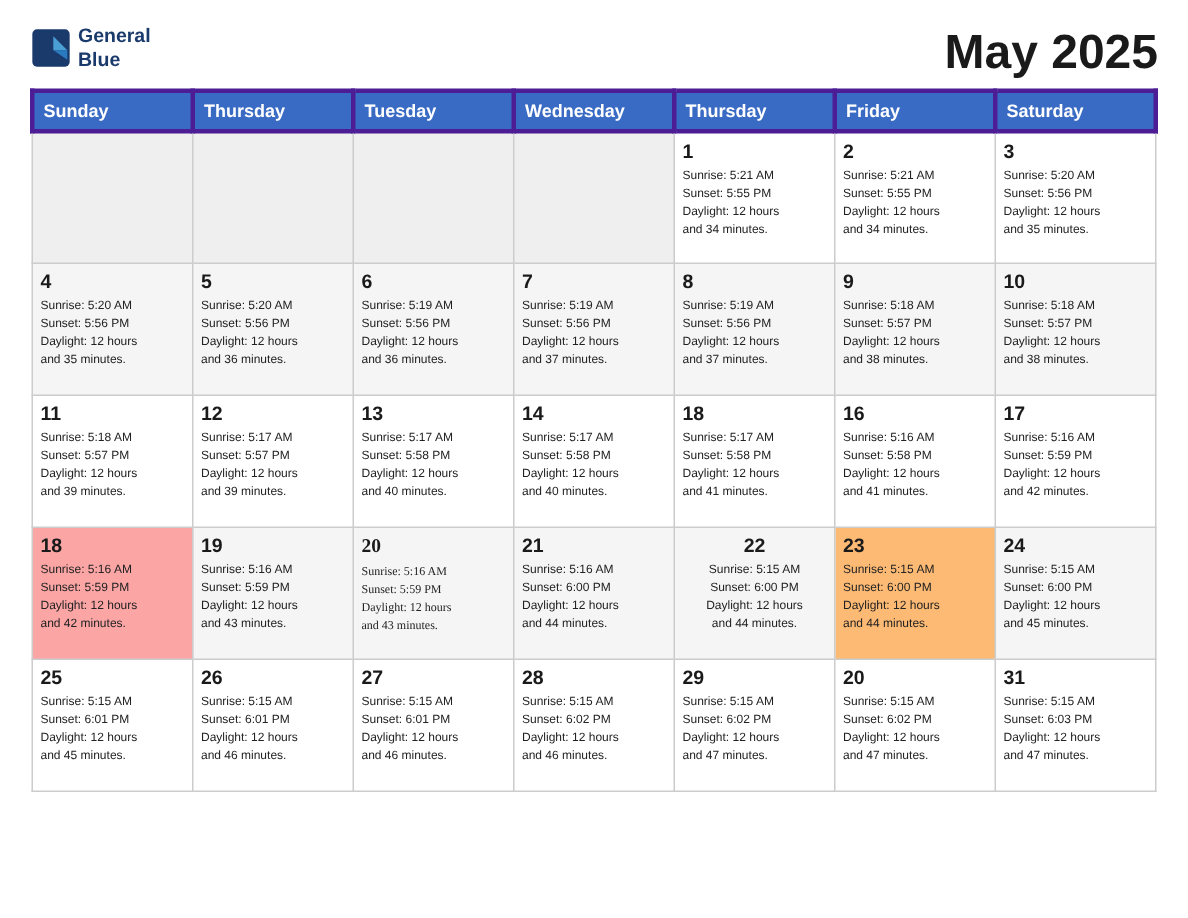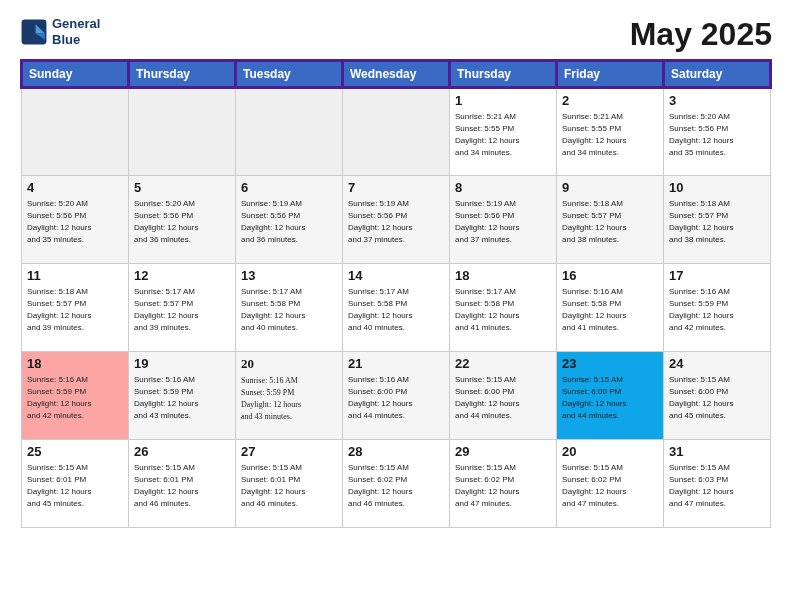--- a/index.html
+++ b/index.html
@@ -272,28 +272,28 @@
 Daylight: 12 hours
 and 43 minutes.</div>
           </td>
           <td style="background: rgb(245, 245, 245);">
             <div class="day-num">21</div>
             <div class="day-info" style="white-space: pre-line;">Sunrise: 5:16 AM
 Sunset: 6:00 PM
 Daylight: 12 hours
 and 44 minutes.</div>
           </td>
-          <td style="background: rgb(245, 245, 245);">
+          <td style="background: rgb(245, 245, 245); text-align: center;">
             <div class="day-num">22</div>
             <div class="day-info" style="white-space: pre-line;">Sunrise: 5:15 AM
 Sunset: 6:00 PM
 Daylight: 12 hours
 and 44 minutes.</div>
           </td>
-          <td style="background: #0ea5e9;">
+          <td style="background: #fdba74;">
             <div class="day-num">23</div>
             <div class="day-info" style="white-space: pre-line;">Sunrise: 5:15 AM
 Sunset: 6:00 PM
 Daylight: 12 hours
 and 44 minutes.</div>
           </td>
           <td style="background: rgb(245, 245, 245);">
             <div class="day-num">24</div>
             <div class="day-info" style="white-space: pre-line;">Sunrise: 5:15 AM
 Sunset: 6:00 PM

